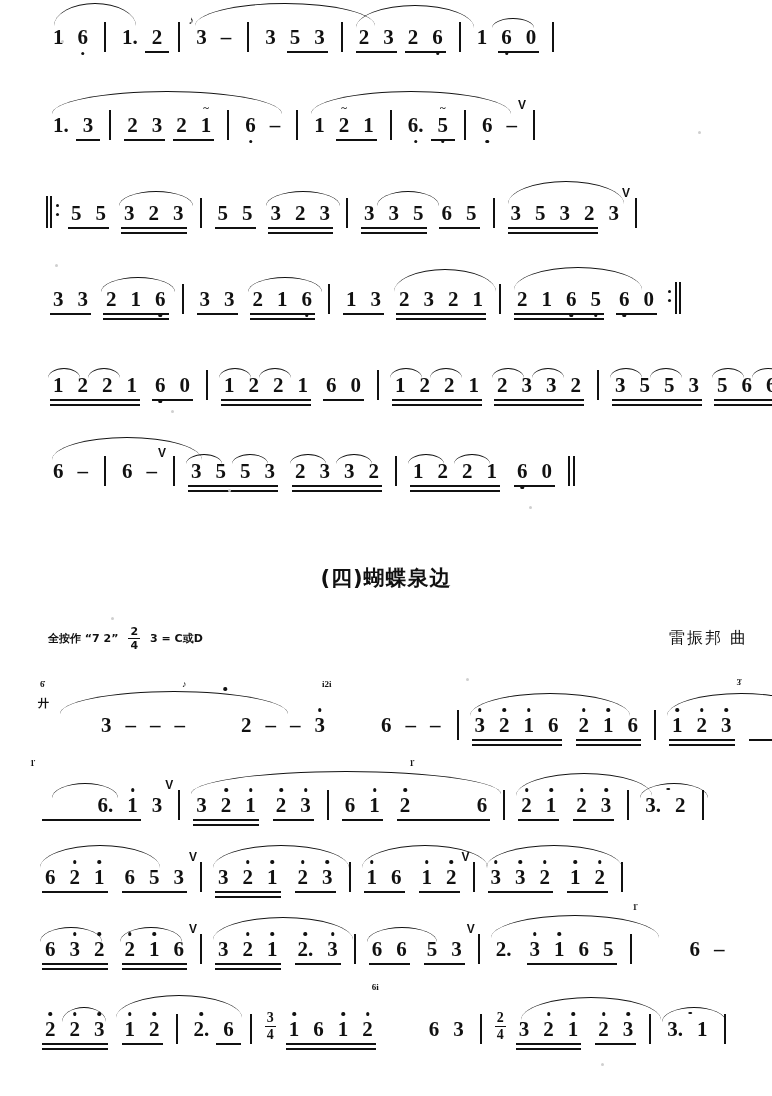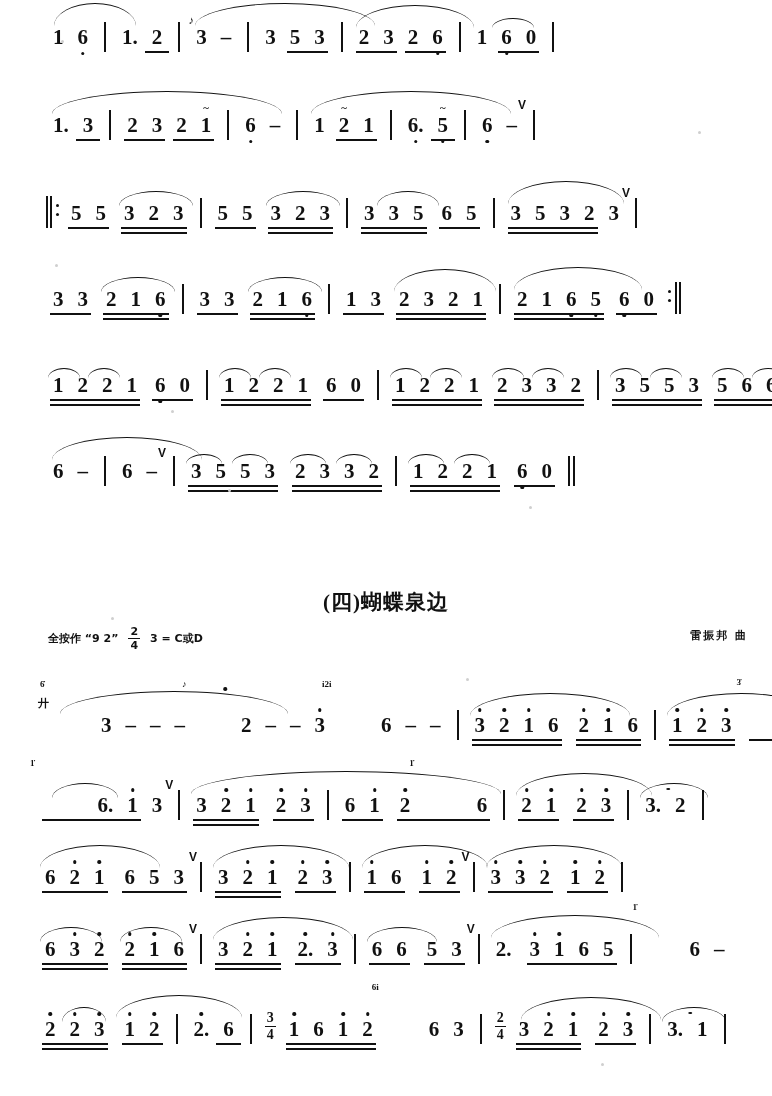--- a/index.html
+++ b/index.html
@@ -208,22 +208,22 @@
     font-family: "DejaVu Sans", sans-serif;
     font-size: 11px;
     font-weight: bold;
     display: flex;
     align-items: center;
     gap: 10px;
   }
   .header-right {
     position: absolute;
     font-family: "DejaVu Sans", sans-serif;
-    font-size: 11px;
-    font-weight: bold;
+    font-size: 16px;
+    font-weight: normal;
     letter-spacing: 2px;
   }
   .timesig {
     display: inline-flex;
     flex-direction: column;
     align-items: center;
     line-height: 1;
     font-size: 11px;
     font-weight: bold;
   }
@@ -624,24 +624,24 @@
       <span class="beamgroup" style="margin-left:6px;">
         <span class="bl1"></span>
         <span class="note oct-dn">6</span>
         <span class="note">0</span>
       </span>
     </div>
     <div class="barline final"></div>
   </div>
 </div>
 
-<div class="piece-title" style="top:588px;font-family:Liberation Serif, serif;">(四)蝴蝶泉边</div>
+<div class="piece-title" style="top:564px;">(四)蝴蝶泉边</div>
 
 <div class="header-left" style="left:48px; top:626px;">
-  <span>全按作 “9  2”</span>
+  <span>全按作 “7  2”</span>
   <span class="timesig">
     <span class="num">2</span>
     <span class="den">4</span>
   </span>
   <span>3 = C或D</span>
 </div>
 
 <div class="header-right" style="right:24px; top:628px;">雷振邦    曲</div>
 
 <div class="score">

